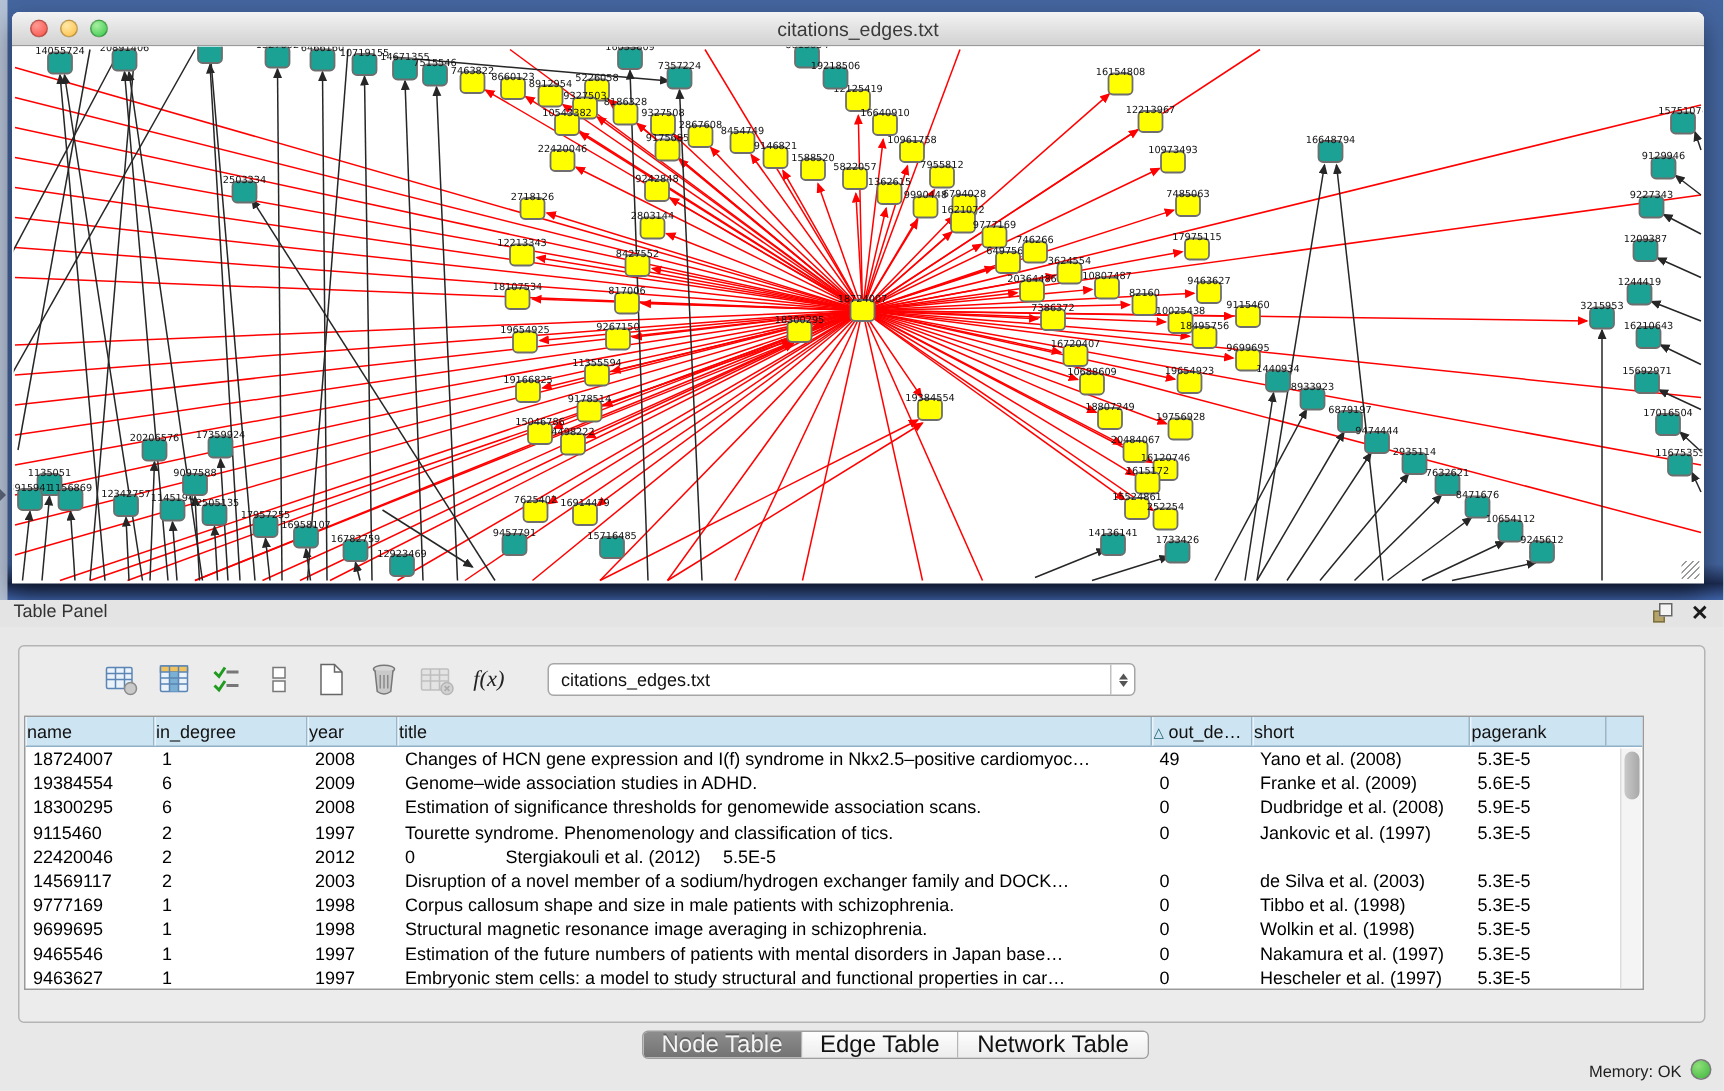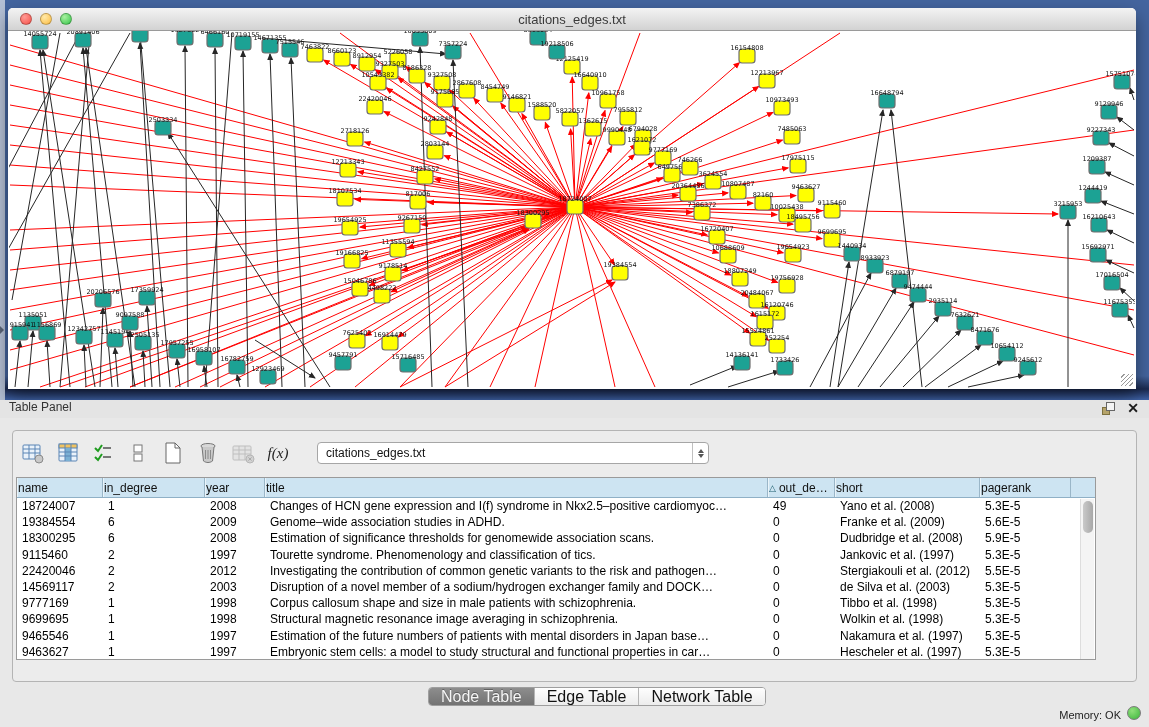--- a/index.html
+++ b/index.html
@@ -34,21 +34,21 @@
   .panel-titlebar { position:relative; height:18px; padding-left:9px; display:flex; 
     background:#e4e4e4; }
   .panel-title { font-size:12px; color:#333; }
   .panel-titlebar .right-icons { position:absolute; right:10px; top:1px; display:flex; gap:12px; align-items:center; }
   .float-icon { position:relative; width:13px; height:13px; }
   .float-icon .back { position:absolute; left:0; bottom:0; width:8px; height:8px; background:#b5a36a; border:1px solid #7d713f; }
   .float-icon .front { position:absolute; right:0; top:0; width:9px; height:9px; background:#f4f4f4; border:1px solid #666; }
   .close-x { font-size:14px; font-weight:bold; color:#1a1a1a; line-height:14px; cursor:default; }
 
   .panel-body { position:absolute; left:12px; top:30px; width:1125px; height:252px;
-    border:1px solid #b4b4b4; border-radius:4px; background:#ececec; }
+    border:1px solid #b4b4b4; border-radius:4px; background:#ececec;padding-left:48px; }
   .toolbar { display:flex; align-items:center; height:44px; padding-left:8px; gap:11px; }
   .tool { width:24px; height:24px; display:flex; align-items:center; justify-content:center; }
   .tool svg { display:block; }
   .fx { font-family:"Liberation Serif", serif; font-style:italic; font-size:15px; color:#222; }
   .combo { display:flex; align-items:center; width:392px; height:22px; margin-left:16px;
     background:#fff; border:1px solid #a6a6a6; border-radius:4px; font-size:12px; color:#111; }
   .combo .val { flex:1; padding-left:8px; }
   .combo .stepper { width:16px; height:100%; border-left:1px solid #c0c0c0; display:flex; flex-direction:column;
     align-items:center; justify-content:center; gap:1px; }
   .combo .stepper i { width:0; height:0; border-left:3px solid transparent; border-right:3px solid transparent; }
@@ -900,21 +900,20 @@
             <div class="td c2">1997</div>
             <div class="td c3">Tourette syndrome. Phenomenology and classification of tics.</div>
             <div class="td c4">0</div>
             <div class="td c5">Jankovic et al. (1997)</div>
             <div class="td c6">5.3E-5</div>
           </div>
           <div class="trow">
             <div class="td c0">22420046</div>
             <div class="td c1">2</div>
             <div class="td c2">2012</div>
-            <div class="td c3">Investigating the contribution of common genetic variants to the risk and pathogen…</div>
             <div class="td c4">0</div>
             <div class="td c5">Stergiakouli et al. (2012)</div>
             <div class="td c6">5.5E-5</div>
           </div>
           <div class="trow">
             <div class="td c0">14569117</div>
             <div class="td c1">2</div>
             <div class="td c2">2003</div>
             <div class="td c3">Disruption of a novel member of a sodium/hydrogen exchanger family and DOCK…</div>
             <div class="td c4">0</div>

